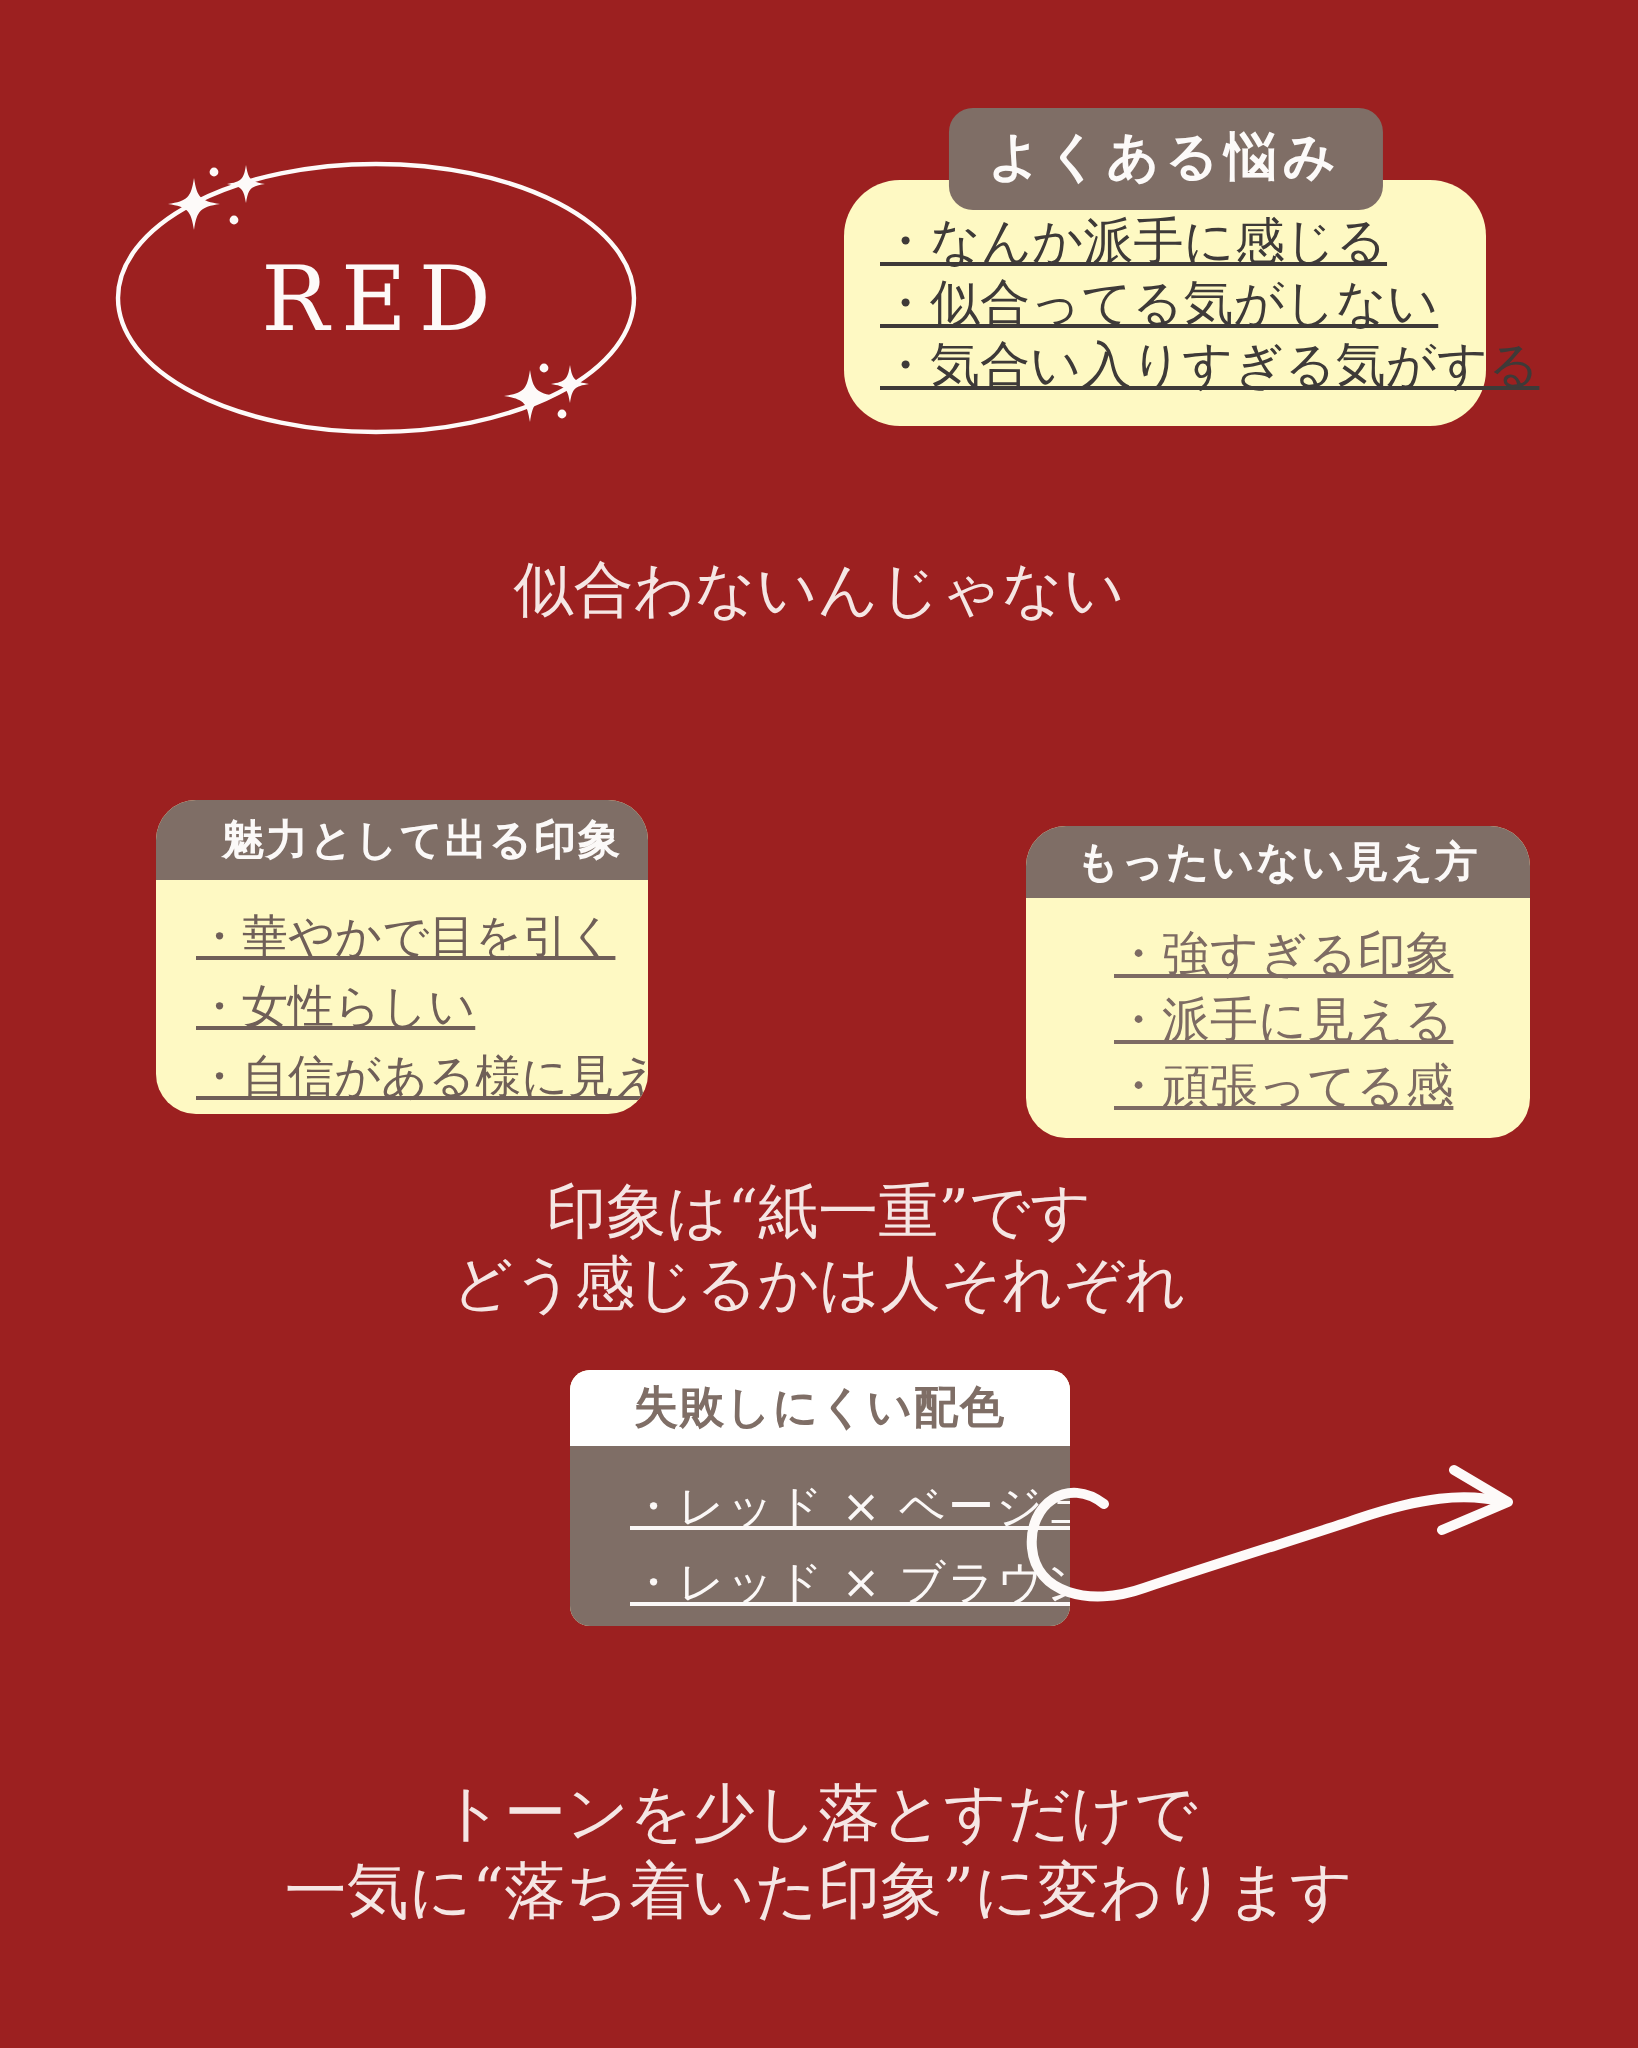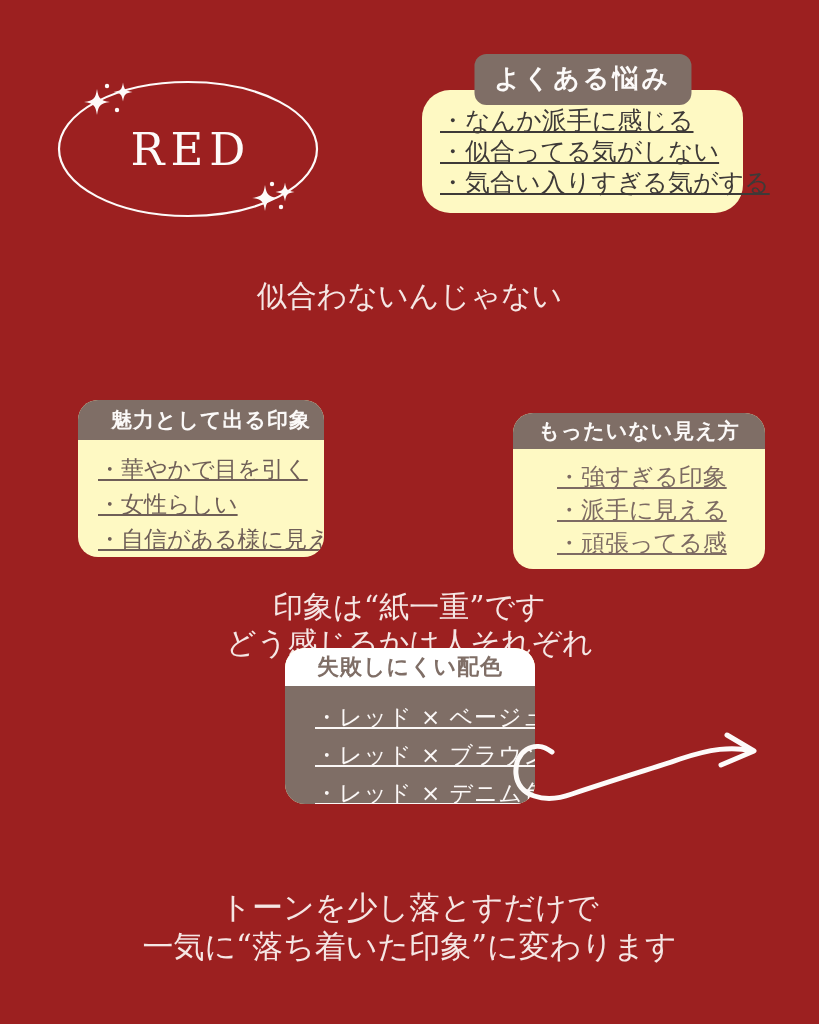--- a/index.html
+++ b/index.html
@@ -43,21 +43,21 @@
   .attraction-card { left:78px; top:400px; width:246px; height:157px; border-radius:20px; overflow:hidden; }
   .attraction-card .card-header { height:40px; font-size:21px;padding-left:20px; }
   .attraction-body { padding:12px 0 0 20px; font-size:23px; line-height:35px; color:#6F5F58; }
 
   
   .waste-card { left:513px; top:397px; width:252px; height:156px; border-radius:20px; overflow:hidden;margin-top:16px; }
   .waste-card .card-header { height:36px; font-size:21px; }
   .waste-body { padding:12px 0 0 44px; font-size:24px; line-height:33px; color:#7D6B63; }
 
   
-  .palette-card { left:285px; top:648px; width:250px; height:156px; border-radius:20px; overflow:hidden; }
+  .palette-card { left:285px; top:685px; width:250px; height:128px; border-radius:10px; overflow:hidden; }
   .palette-header {
     height:38px; background:#FFFFFF; color:var(--brown,#7F6E66);
     display:flex; align-items:center; justify-content:center;
     font-weight:bold; font-size:22px; letter-spacing:1px;
   }
   .palette-body {
     height:122px; background:var(--brown,#7F6E66); color:#FBF8F7;
     padding:12px 0 0 30px; font-size:23px; line-height:38px; letter-spacing:1px;
   }
 

